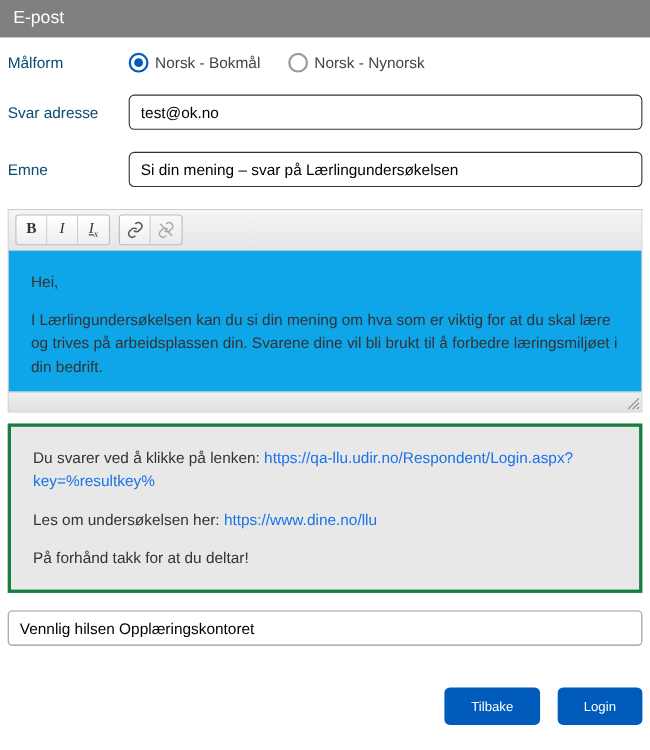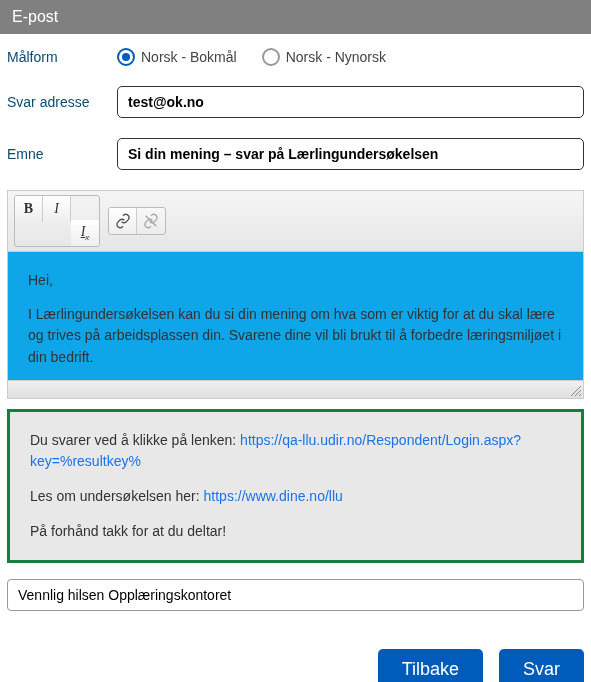--- a/index.html
+++ b/index.html
@@ -65,21 +65,20 @@
       color: #444;
       font-size: 14px;
     }
     .text-input {
       flex: 1;
       border: 1px solid #333;
       border-radius: 5px;
       padding: 7px 10px;
       font-size: 14px;
       font-family: inherit;
-      font-weight: bold;
     }
     .editor-wrap {
       border: 1px solid #ccc;
       margin: 6px 0 10px 0;
     }
     .editor-toolbar {
       display: flex;
       align-items: center;
       gap: 0px;
       padding: 4px 6px;
@@ -173,21 +172,21 @@
       justify-content: flex-end;
       gap: 16px;
       padding: 28px 7px 10px 7px;
     }
     .btn {
       background: #005bbb;
       color: #fff;
       border: none;
       border-radius: 5px;
       padding: 10px 24px;
-      font-size: 18px;
+      font-size: 12px;
       cursor: pointer;
       font-family: inherit;
     }
   </style>
 </head>
 <body>
 
 <div class="header-bar">
   <span>E-post</span>
 </div>
@@ -222,21 +221,21 @@
 
   <div class="editor-wrap">
     <div class="editor-toolbar">
       <div class="tool-group">
         <button class="tool-btn" style="font-weight:bold; font-family:serif;">
           <span>B</span>
         </button>
         <button class="tool-btn" style="font-style:italic; font-family:serif;">
           <span>I</span>
         </button>
-        <button class="tool-btn" style="font-style:italic; font-family:serif; text-decoration:underline;margin-top:24px;">
+        <button class="tool-btn" style="font-style:italic; font-family:serif; text-decoration:underline;">
           <span><i>I</i><sub style="font-size:9px;">x</sub></span>
         </button>
       </div>
       <div class="tool-group">
         <button class="tool-btn">
           <svg viewBox="0 0 24 24" fill="none" stroke="#555" stroke-width="2">
             <path d="M10 13a5 5 0 0 0 7 0l3-3a5 5 0 0 0-7-7l-1 1"></path>
             <path d="M14 11a5 5 0 0 0-7 0l-3 3a5 5 0 0 0 7 7l1-1"></path>
           </svg>
         </button>
@@ -273,14 +272,14 @@
     </p>
     <p>På forhånd takk for at du deltar!</p>
   </div>
 
   <input class="signature-input" type="text" value="Vennlig hilsen Opplæringskontoret" style="">
 
 </div>
 
 <div class="button-row">
   <button class="btn">Tilbake</button>
-  <button class="btn">Svar</button>
+  <button class="btn">Login</button>
 </div>
 
 </body></html>

